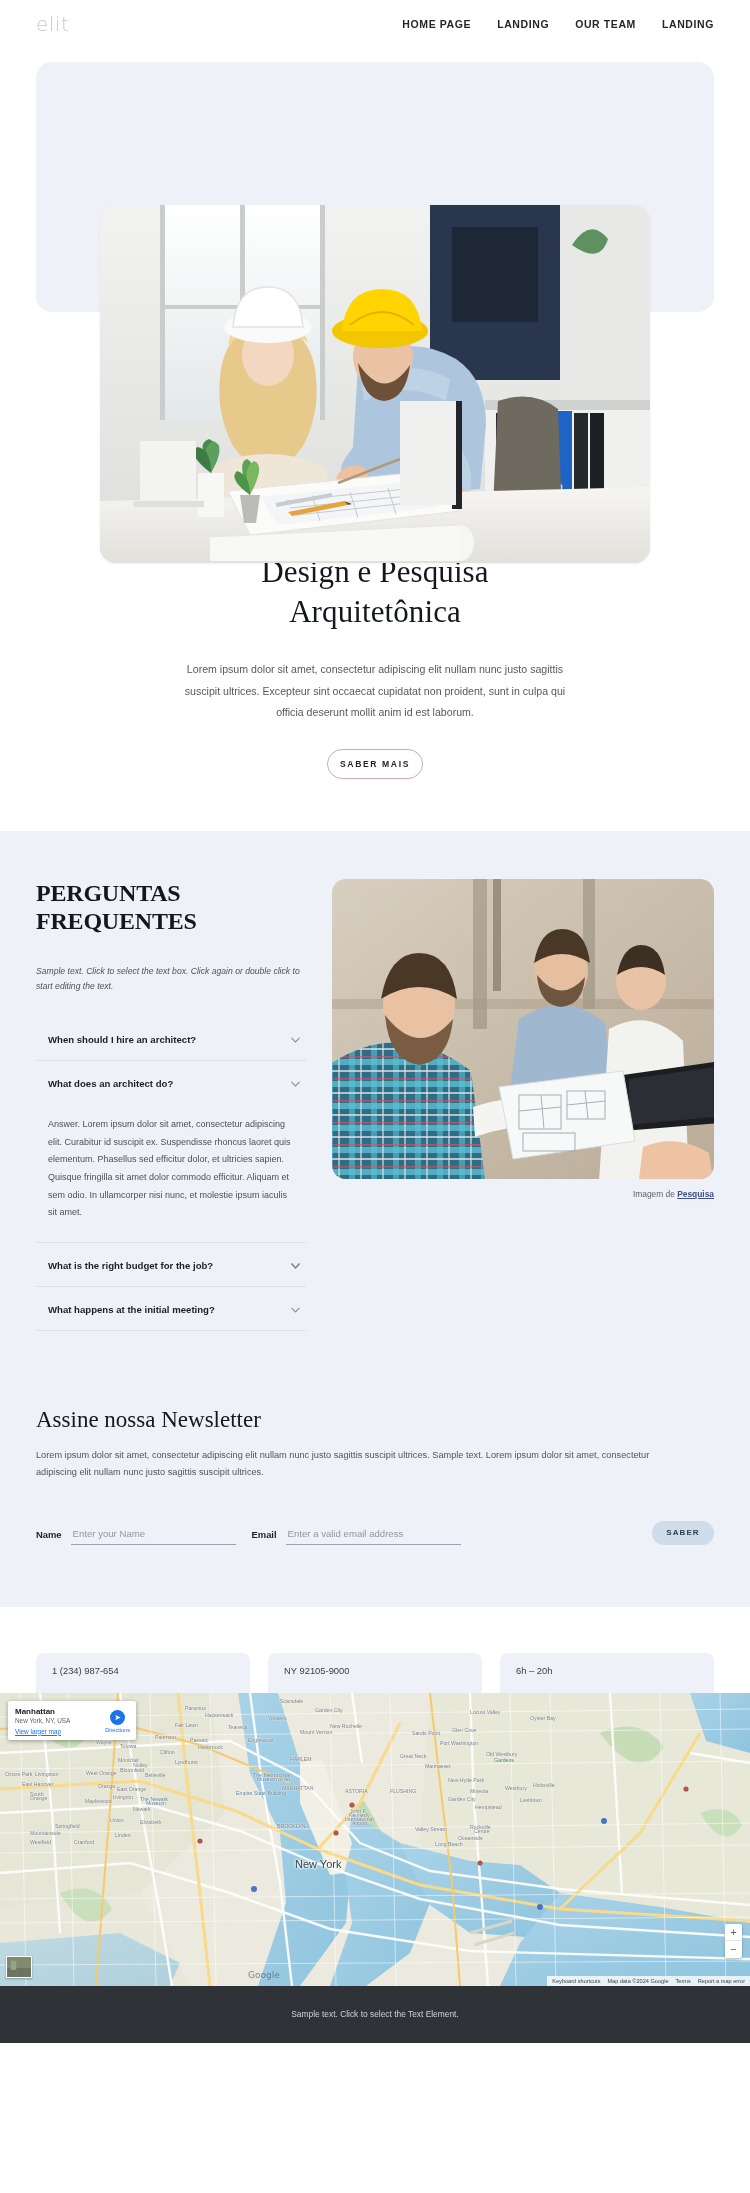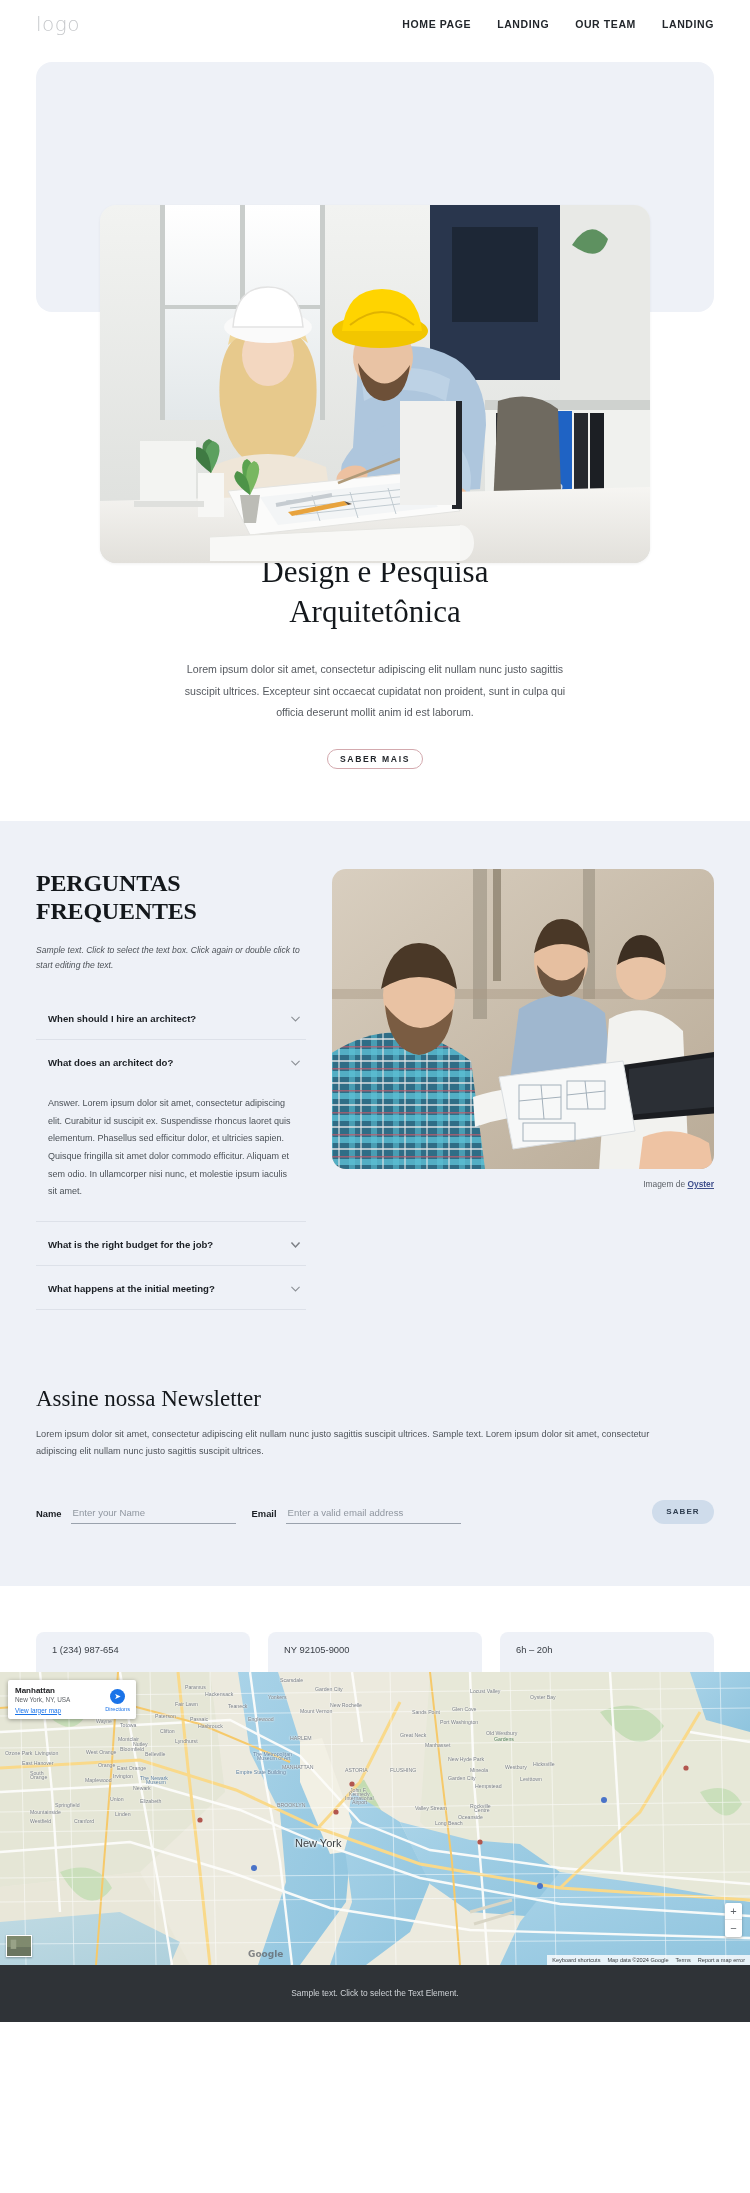--- a/index.html
+++ b/index.html
@@ -45,41 +45,41 @@
     font-family:"Liberation Serif", serif;
     font-size:31px; line-height:1.28; color:#14181c;
     font-weight:400; letter-spacing:.1px;
   }
   .hero-para {
     margin:28px auto 0 auto; width:400px;
     font-size:10.6px; line-height:2.0; color:#55595f;
   }
   .hero-btn-wrap { margin-top:26px; display:flex; justify-content:center; }
   .btn-outline {
-    width:96px; height:20px; border-radius:30px;
+    width:96px; height:30px; border-radius:30px;
     border:1px solid #d3a9ae; background:transparent;
     font-size:8.6px; font-weight:700; letter-spacing:1.6px;
     color:#22262b; cursor:pointer;
     display:flex; align-items:center; justify-content:center;
   }
 
   
   .faq {
     margin-top:44px; background:#eef1f7;
     padding:48px 36px 58px 36px;
     display:flex; gap:26px; align-items:flex-start;
   }
   .faq-left { width:270px; flex:none; }
   .faq-title {
     font-family:"Liberation Serif", serif;
     font-weight:700; font-size:24px; line-height:1.18;
     color:#14181c; letter-spacing:-.2px;
   }
   .faq-sample {
-    margin-top:17px; font-style:italic; font-size:8.6px;
+    margin-top:28px; font-style:italic; font-size:8.6px;
     line-height:1.85; color:#4f545a;
   }
   .accordion { margin-top:22px; }
   .acc-item { border-bottom:1px solid #dde1e9; }
   .acc-head {
     display:flex; align-items:center; justify-content:space-between;
     padding:16px 4px 14px 12px; cursor:pointer;
   }
   .acc-q { font-size:9.6px; font-weight:700; color:#1b1f24; }
   .chev { width:13px; height:13px; flex:none; opacity:.55; }
@@ -175,21 +175,21 @@
   }
   .zoom-ctl div:first-child { border-bottom:1px solid #e6e6e6; }
   .map-attrib {
     position:absolute; right:0; bottom:0; height:10px;
     display:flex; align-items:center; gap:7px;
     padding:0 5px; background:rgba(255,255,255,.78);
     font-size:5.6px; color:#3c4043; white-space:nowrap;
   }
   .gmark {
     position:absolute; left:248px; bottom:6px;
-    font-size:9px; font-weight:700; color:#5f6368; opacity:.75;
+    font-size:9px; font-weight:400; color:#5f6368; opacity:.75;
     font-family:"DejaVu Sans", sans-serif;
   }
   .city-label {
     position:absolute; left:295px; top:165px;
     font-size:11px; color:#3c4043; font-weight:400;
     text-shadow:0 0 3px #fff,0 0 3px #fff,0 0 3px #fff;
   }
   .m-lbl {
     position:absolute; font-size:5.2px; color:#5b6066;
     text-shadow:0 0 2px #fff,0 0 2px #fff;
@@ -205,21 +205,21 @@
     display:flex; align-items:center; justify-content:center;
   }
   .footer span { font-size:8.4px; color:#cfd3d7; }
 </style>
 </head>
 <body>
 
 <div class="page">
 
   <div class="header">
-    <div class="logo">logo</div>
+    <div class="logo">elit</div>
     <nav class="nav">
       <a href="#">HOME PAGE</a>
       <a href="#">LANDING</a>
       <a href="#">OUR TEAM</a>
       <a href="#">LANDING</a>
     </nav>
   </div>
 
   <section class="hero">
     <div class="hero-panel"></div>
@@ -464,21 +464,21 @@
             <path d="M244 226 l38 -4"></path>
               <path d="M262 212 l3 28"></path>
           </g>
 
           <path d="M320 268 q34 -14 66 6 l4 26 l-74 0z" fill="#eec3a3"></path>
 
           <rect x="170" y="0" width="8" height="112" fill="#6f6450" opacity=".55"></rect>
         </svg>
       </div>
       <div class="credit">
-        <span>Imagem de </span><a href="#">Oyster</a>
+        <span>Imagem de </span><a href="#">Pesquisa</a>
       </div>
     </div>
   </section>
 
   <section class="news">
     <h2 class="news-title">Assine nossa Newsletter</h2>
     <p class="news-para">Lorem ipsum dolor sit amet, consectetur adipiscing elit nullam nunc justo sagittis suscipit ultrices. Sample text. Lorem ipsum dolor sit amet, consectetur adipiscing elit nullam nunc justo sagittis suscipit ultrices.</p>
     <div class="news-form">
       <div class="field">
         <span class="field-label">Name</span>

